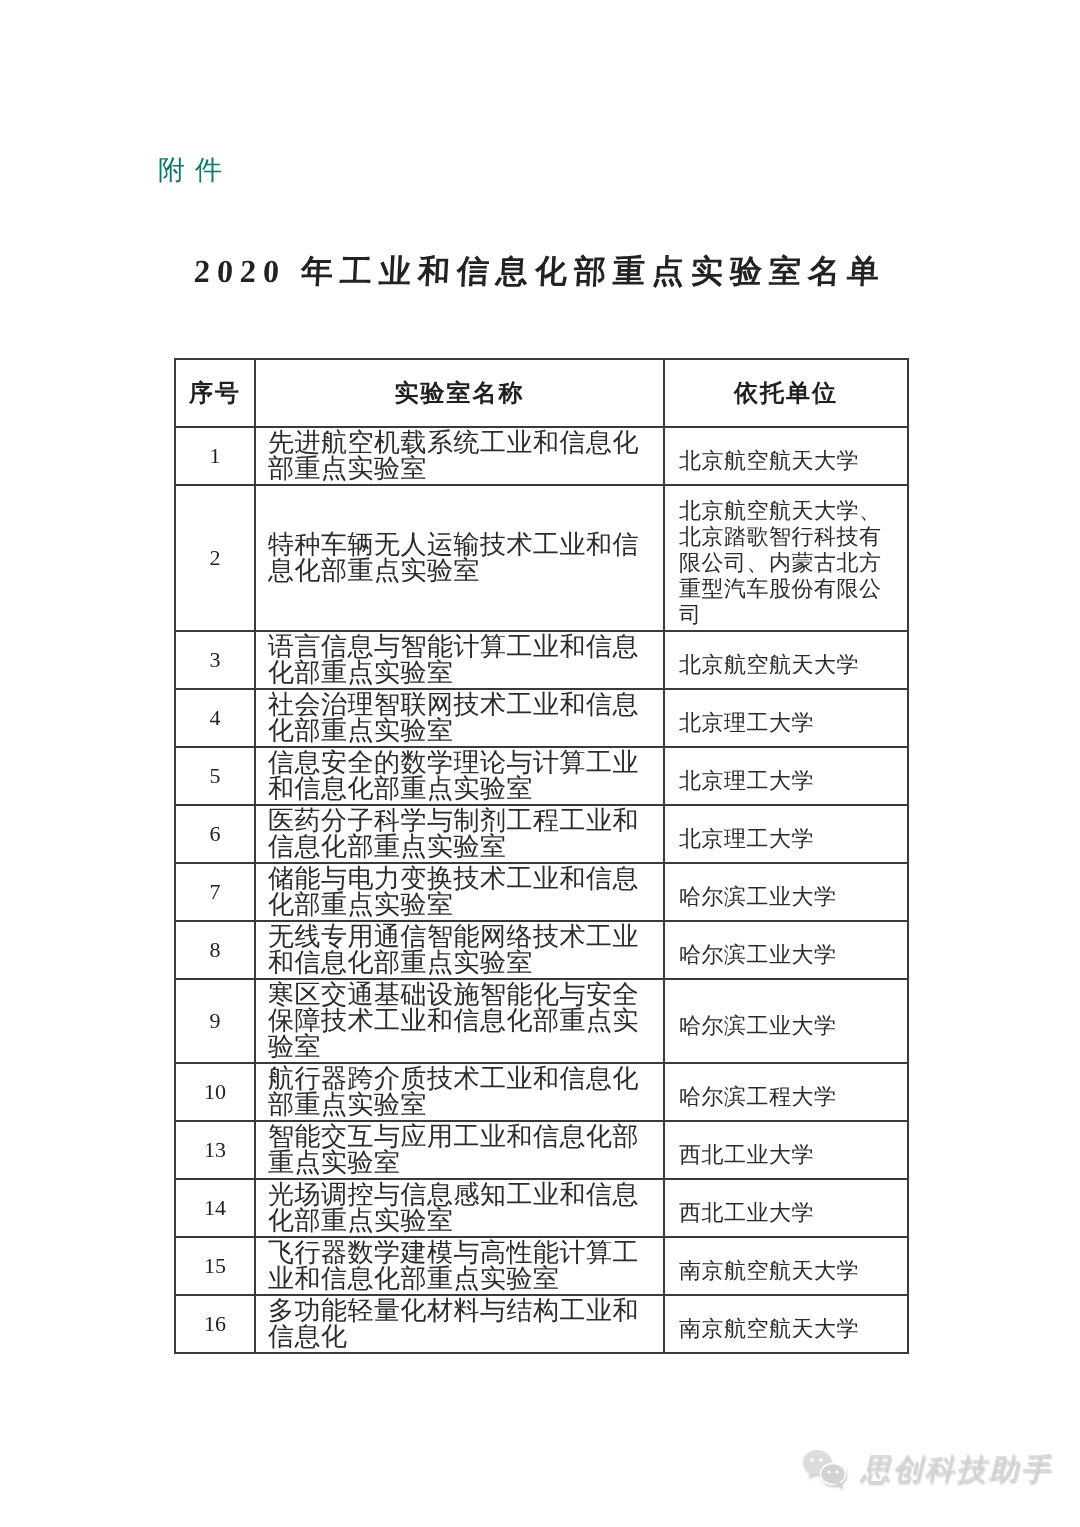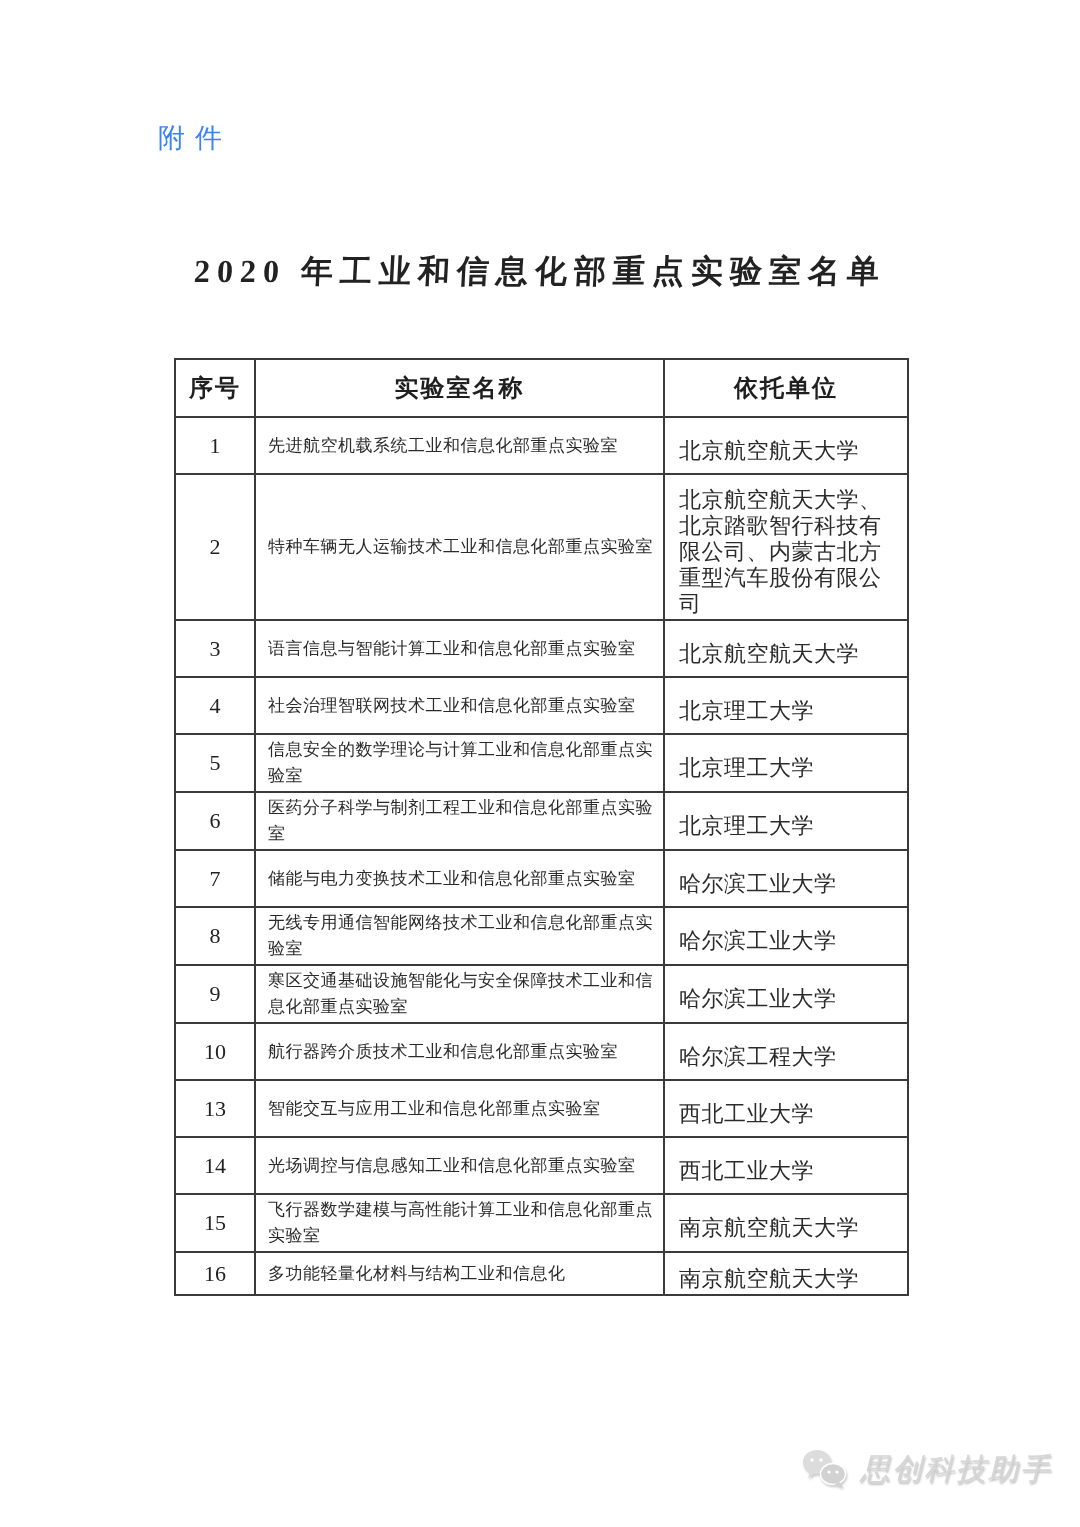--- a/index.html
+++ b/index.html
@@ -13,24 +13,24 @@
     overflow: hidden;
   }
   .page {
     position: absolute;
     inset: 0;
     background: #ffffff;
   }
   .attachment {
     position: absolute;
     left: 158px;
-    top: 120px;
+    top: 152px;
     font-size: 27px;
     letter-spacing: 10px;
-    color: #3b82f6;
+    color: #0f766e;
   }
   .title {
     position: absolute;
     top: 250px;
     left: 0;
     width: 1080px;
     text-align: center;
     font-size: 32px;
     font-weight: 700;
     letter-spacing: 7px;
@@ -48,36 +48,36 @@
     background: #ffffff;
   }
   .lab-table col.c-no  { width: 80px; }
   .lab-table col.c-lab { width: 409px; }
   .lab-table col.c-org { width: 244px; }
   .lab-table th, .lab-table td {
     border: 2px solid #3a3a3a;
     vertical-align: middle;
   }
   .lab-table th {
-    height: 58px;
+    height: 68px;
     font-family: "Liberation Sans", "DejaVu Sans", sans-serif;
     font-weight: 700;
     font-size: 24px;
     letter-spacing: 2px;
     text-align: center;
     color: #1f1f1f;
   }
   .lab-table td.no {
     text-align: center;
     font-size: 22px;
     color: #222222;
   }
   .lab-table td.lab {
     padding: 2px 8px 2px 12px;
-    font-size: 17px;
+    font-size: 26px;
     line-height: 26px;
     letter-spacing: 0.5px;
     text-align: left;
     color: #2b2b2b;
     word-break: break-all;
   }
   .lab-table td.org {
     padding: 12px 4px 2px 14px;
     font-size: 22px;
     line-height: 26px;

